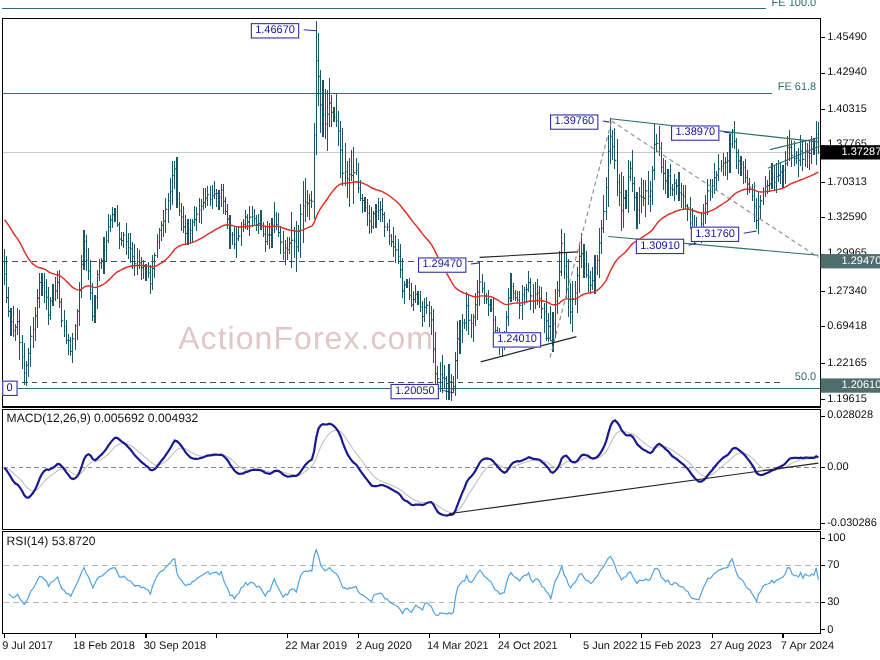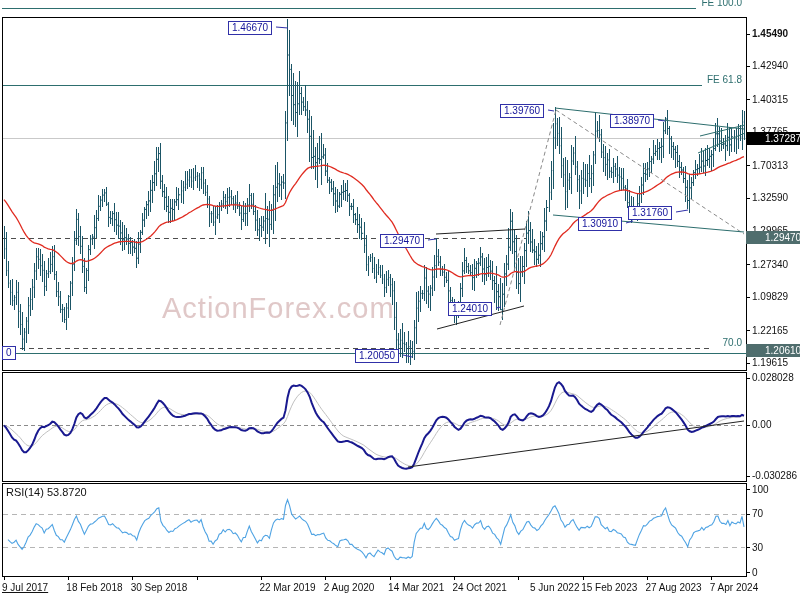--- a/index.html
+++ b/index.html
@@ -120,61 +120,62 @@
         <line x1="390.0928" y1="576" x2="390.0928" y2="580" stroke="#000"></line>
         <line x1="454.4416" y1="576" x2="454.4416" y2="580" stroke="#000"></line>
         <line x1="518.7904" y1="576" x2="518.7904" y2="580" stroke="#000"></line>
         <line x1="583.1392" y1="576" x2="583.1392" y2="580" stroke="#000"></line>
         <line x1="647.4879999999999" y1="576" x2="647.4879999999999" y2="580" stroke="#000"></line>
         <line x1="711.8367999999999" y1="576" x2="711.8367999999999" y2="580" stroke="#000"></line>
       </g>
   </svg>
 
   <div id="overlay">
-      <div class="axis-lbl" style="left: 752px; top: 28px; font-weight: bold;">1.45490</div>
+      <div class="axis-lbl" style="left: 752px; top: 28px;">1.45490</div>
       <div class="axis-lbl" style="left: 752px; top: 60.4233px;">1.42940</div>
       <div class="axis-lbl" style="left: 752px; top: 93.8001px;">1.40315</div>
       <div class="axis-lbl" style="left: 752px; top: 126.223px;">1.37765</div>
       <div class="axis-lbl" style="left: 752px; top: 159.6px;">1.70313</div>
       <div class="axis-lbl" style="left: 752px; top: 192.024px; text-align: right;">1.32590</div>
       <div class="axis-lbl" style="left: 752px; top: 225.4px;">1.29965</div>
       <div class="axis-lbl" style="left: 752px; top: 258.777px;">1.27340</div>
-      <div class="axis-lbl" style="left: 752px; top: 291.2px;">1.09829</div>
+      <div class="axis-lbl" style="left: 752px; top: 291.2px;">0.69418</div>
       <div class="axis-lbl" style="left: 752px; top: 324.577px;">1.22165</div>
       <div class="axis-lbl" style="left: 752px; top: 357.001px;">1.19615</div>
       <div class="axis-lbl" style="left: 752px; top: 372.297px;">0.028028</div>
       <div class="axis-lbl" style="left: 752px; top: 419.3px;">0.00</div>
       <div class="axis-lbl" style="left: 752px; top: 470.09px;">-0.030286</div>
       <div class="axis-lbl" style="left: 752px; top: 483.5px;">100</div>
       <div class="axis-lbl" style="left: 752px; top: 508.4px;">70</div>
       <div class="axis-lbl" style="left: 752px; top: 541.6px;">30</div>
       <div class="axis-lbl" style="left: 752px; top: 566.5px;">0</div>
       <div class="axis-box" style="top: 131.801px; background: rgb(0, 0, 0);">1.37287</div>
       <div class="axis-box" style="top: 231.194px; background: rgb(79, 109, 109);">1.29470</div>
       <div class="axis-box" style="top: 343.849px; background: rgb(79, 109, 109);">1.20610</div>
-      <div class="date-lbl" style="left: 2px; text-decoration: underline;">9 Jul 2017</div>
+      <div class="date-lbl" style="left: 2px;">9 Jul 2017</div>
       <div class="date-lbl" style="left: 66.3488px;">18 Feb 2018</div>
       <div class="date-lbl" style="left: 130.698px;">30 Sep 2018</div>
       <div class="date-lbl" style="left: 181px; margin-top: 36px;">12 May 2019</div>
       <div class="date-lbl" style="left: 259.395px;">22 Mar 2019</div>
       <div class="date-lbl" style="left: 323.744px;">2 Aug 2020</div>
       <div class="date-lbl" style="left: 388.093px;">14 Mar 2021</div>
       <div class="date-lbl" style="left: 452.442px;">24 Oct 2021</div>
       <div class="date-lbl" style="left: 530px;">5 Jun 2022</div>
       <div class="date-lbl" style="left: 581.139px;">15 Feb 2023</div>
       <div class="date-lbl" style="left: 645.488px;">27 Aug 2023</div>
       <div class="date-lbl" style="left: 709.837px;">7 Apr 2024</div>
       <div class="fe-lbl" style="left: 682px; top: -3px;">FE 100.0</div>
       <div class="fe-lbl" style="left: 682px; top: 74px;">FE 61.8</div>
-      <div class="fe-lbl" style="left: 682px; top: 337px;">70.0</div>
+      <div class="fe-lbl" style="left: 682px; top: 337px;">50.0</div>
       <div class="callout" style="left: 2px; top: 346px;">0</div>
       <div class="callout" style="left: 228px; top: 21px;">1.46670</div>
       <div class="callout" style="left: 500px; top: 104px;">1.39760</div>
       <div class="callout" style="left: 610px; top: 114px;">1.38970</div>
       <div class="callout" style="left: 628px; top: 206px;">1.31760</div>
       <div class="callout" style="left: 578px; top: 217px;">1.30910</div>
       <div class="callout" style="left: 380px; top: 234px;">1.29470</div>
       <div class="callout" style="left: 448px; top: 302px;">1.24010</div>
       <div class="callout" style="left: 355px; top: 349px;">1.20050</div>
     </div>
 
+  <div class="panel-label" style="left:6px;top:375px">MACD(12,26,9) 0.005692 0.004932</div>
   <div class="panel-label" style="left:6px;top:486px">RSI(14) 53.8720</div>
 </div>
 
 </body></html>

